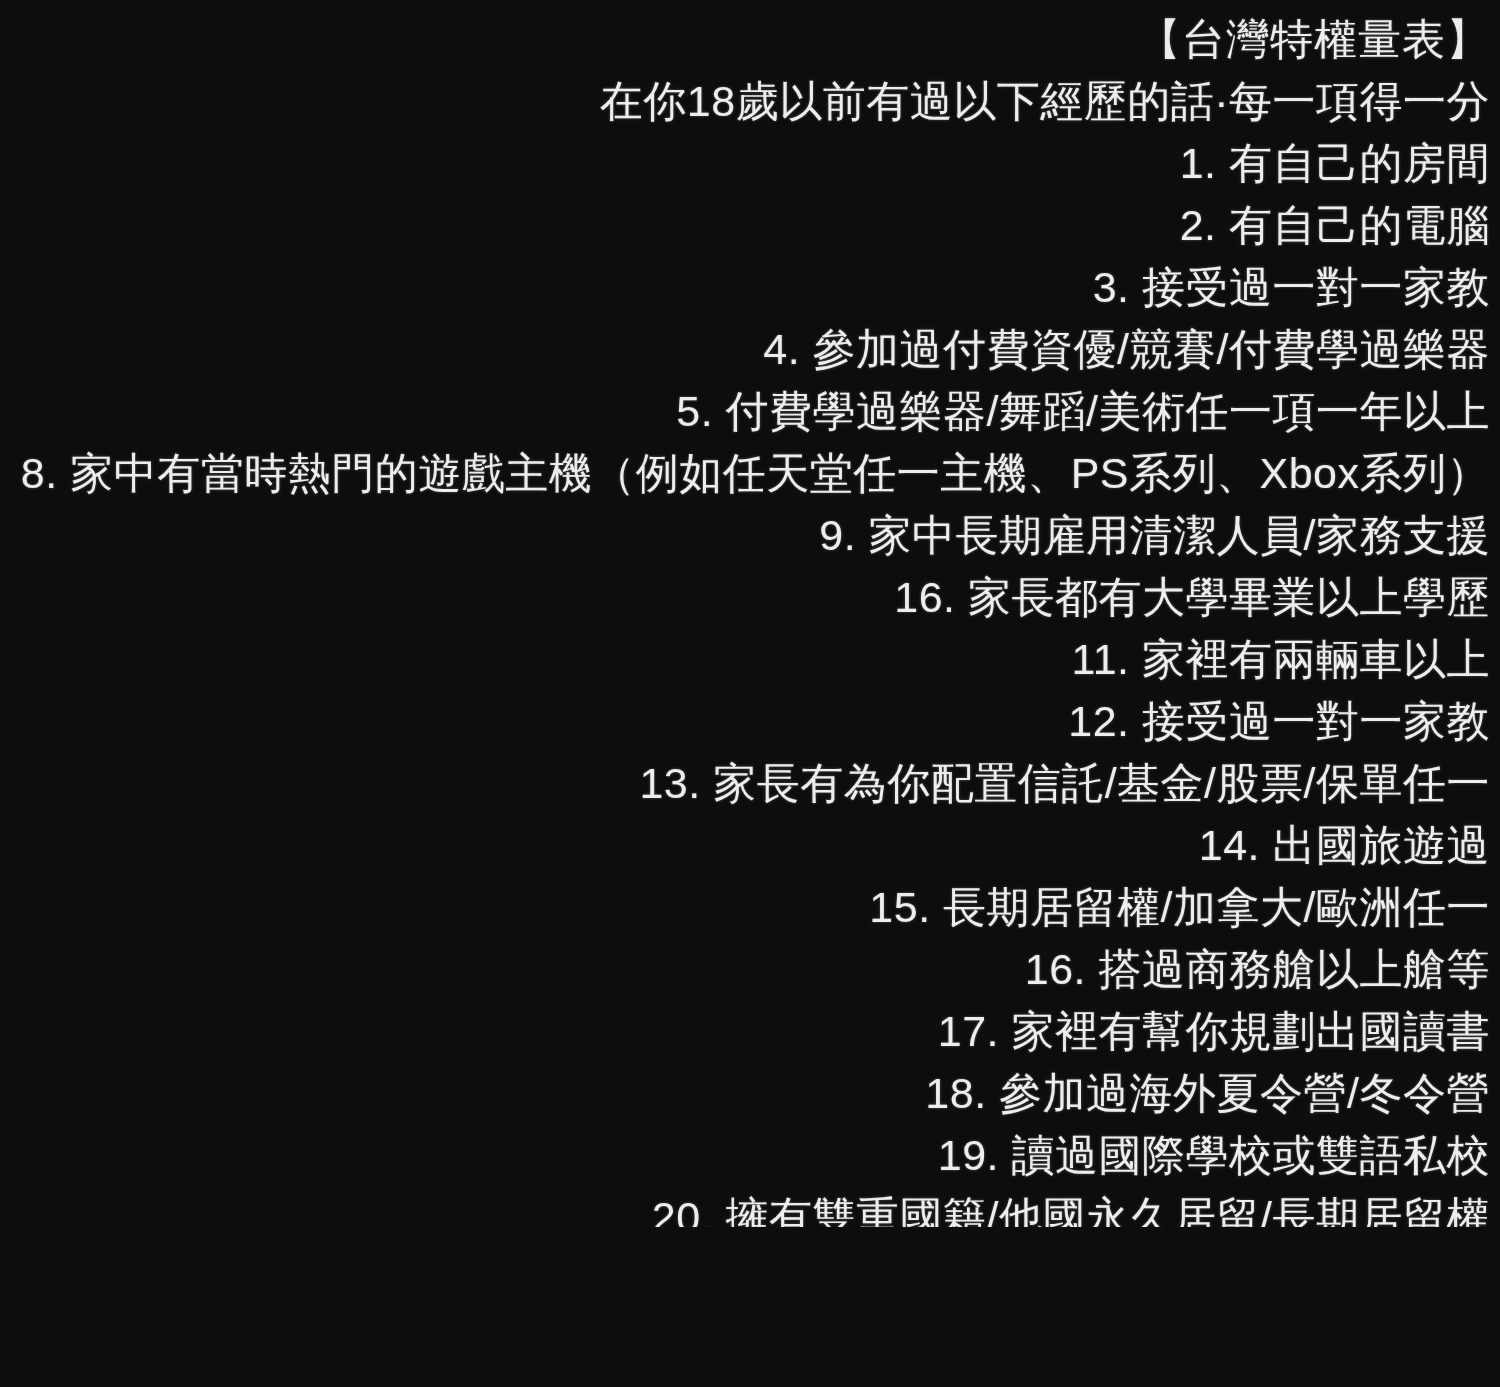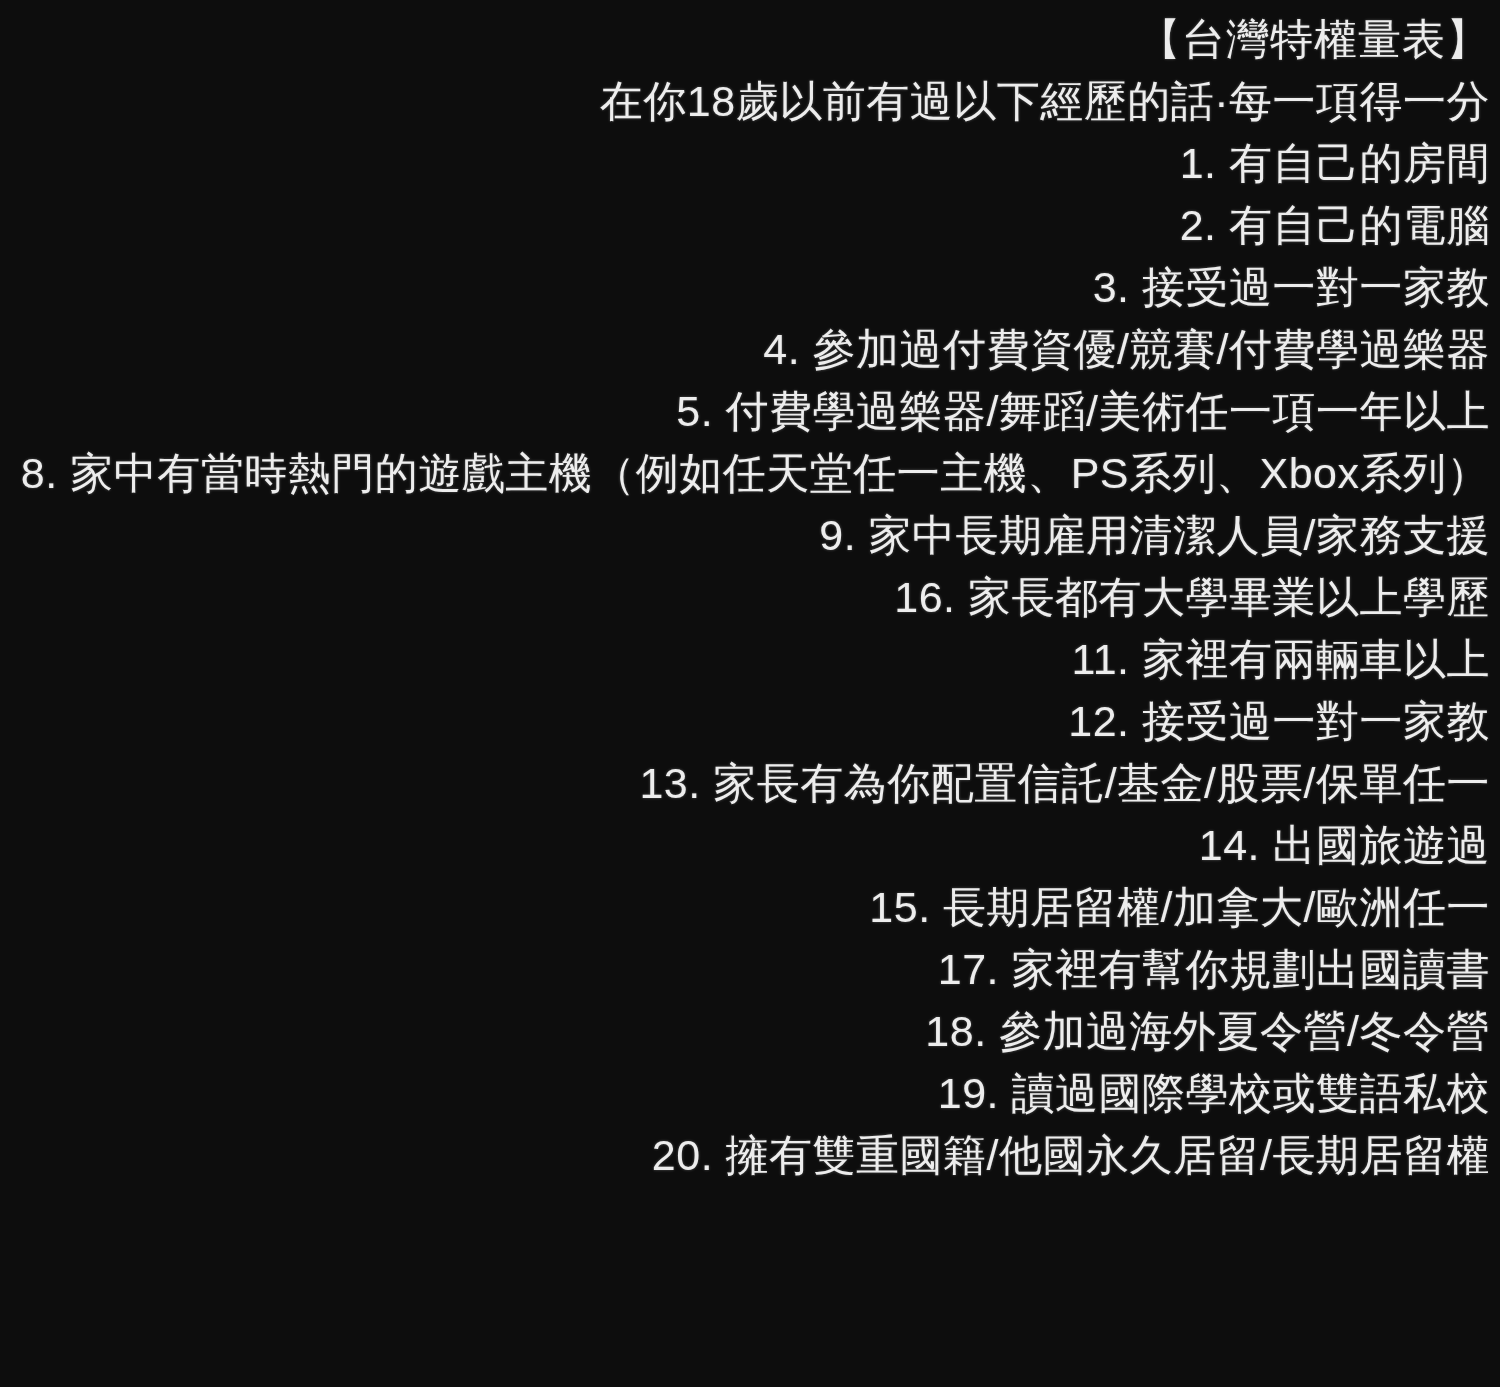--- a/index.html
+++ b/index.html
@@ -48,17 +48,18 @@
   <div class="line"><span class="num">4.</span> <span>參加過付費資優/競賽/付費學過樂器</span></div>
   <div class="line"><span class="num">5.</span> <span>付費學過樂器/舞蹈/美術任一項一年以上</span></div>
   <div class="line"><span class="num">8.</span> <span>家中有當時熱門的遊戲主機（例如任天堂任一主機、PS系列、Xbox系列）</span></div>
   <div class="line"><span class="num">9.</span> <span>家中長期雇用清潔人員/家務支援</span></div>
   <div class="line"><span class="num">16.</span> <span>家長都有大學畢業以上學歷</span></div>
   <div class="line"><span class="num">11.</span> <span>家裡有兩輛車以上</span></div>
   <div class="line"><span class="num">12.</span> <span>接受過一對一家教</span></div>
   <div class="line"><span class="num">13.</span> <span>家長有為你配置信託/基金/股票/保單任一</span></div>
   <div class="line"><span class="num">14.</span> <span>出國旅遊過</span></div>
   <div class="line"><span class="num">15.</span> <span>長期居留權/加拿大/歐洲任一</span></div>
+  <div class="line"><span class="num">16.</span> <span>搭過商務艙以上艙等</span></div>
   <div class="line"><span class="num">17.</span> <span>家裡有幫你規劃出國讀書</span></div>
   <div class="line"><span class="num">18.</span> <span>參加過海外夏令營/冬令營</span></div>
   <div class="line"><span class="num">19.</span> <span>讀過國際學校或雙語私校</span></div>
   <div class="line"><span class="num">20.</span> <span>擁有雙重國籍/他國永久居留/長期居留權</span></div>
 </div>
 
 </body></html>

